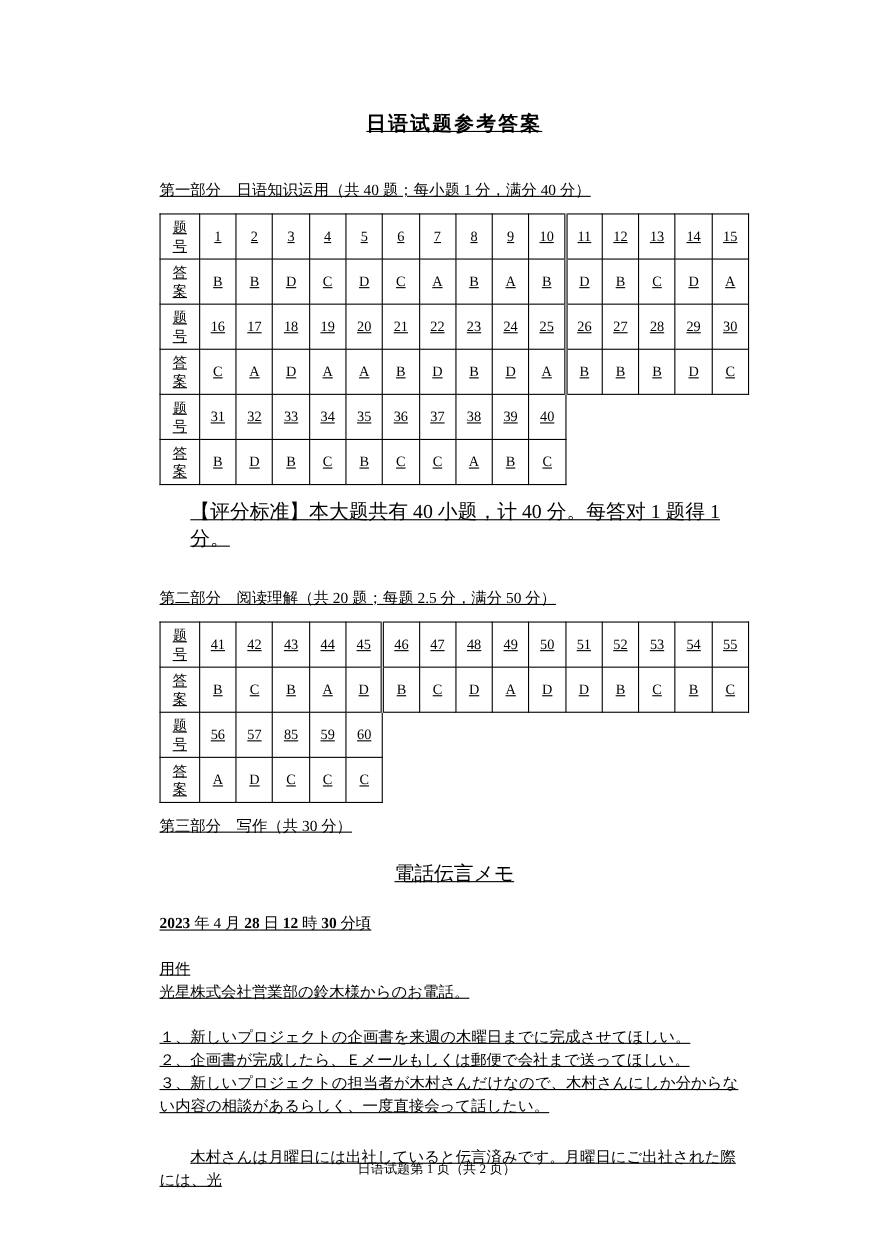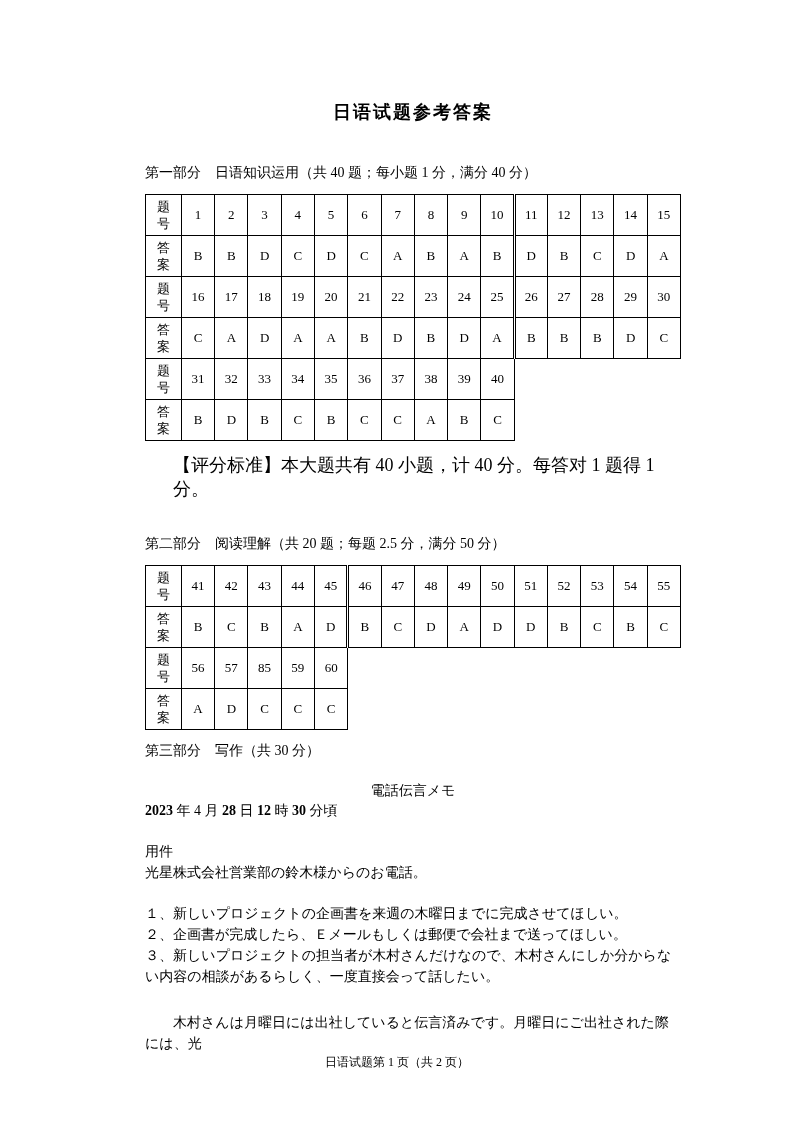--- a/index.html
+++ b/index.html
@@ -9,20 +9,21 @@
     color: #000000;
   }
   .page {
     position: relative;
     width: 742px;
     height: 1123px;
     margin: 0 auto;
     background: #ffffff;
     padding: 100px 87px 0 119px;
     overflow: hidden;
+    text-decoration: underline;
   }
   .doc-title {
     text-align: center;
     font-size: 18px;
     font-weight: bold;
     letter-spacing: 2px;
     margin-bottom: 40px;
   }
   .sec-head {
     font-size: 14px;
@@ -51,22 +52,22 @@
     border-left: 3px double #000;
   }
   .note {
     font-size: 18px;
     margin-bottom: 34px;
     margin-left: 28px;
   }
   .sec3-head { margin-bottom: 22px; }
   .memo-title {
     text-align: center;
-    font-size: 14px;
-    margin-bottom: 0;
+    font-size: 18px;
+    margin-bottom: 24px;
   }
   .memo-line {
     font-size: 14px;
     line-height: 21px;
   }
   .memo-gap { margin-top: 20px; }
   .memo-items { margin-top: 20px; }
   .closing {
     margin-top: 25px;
     text-indent: 28px;

